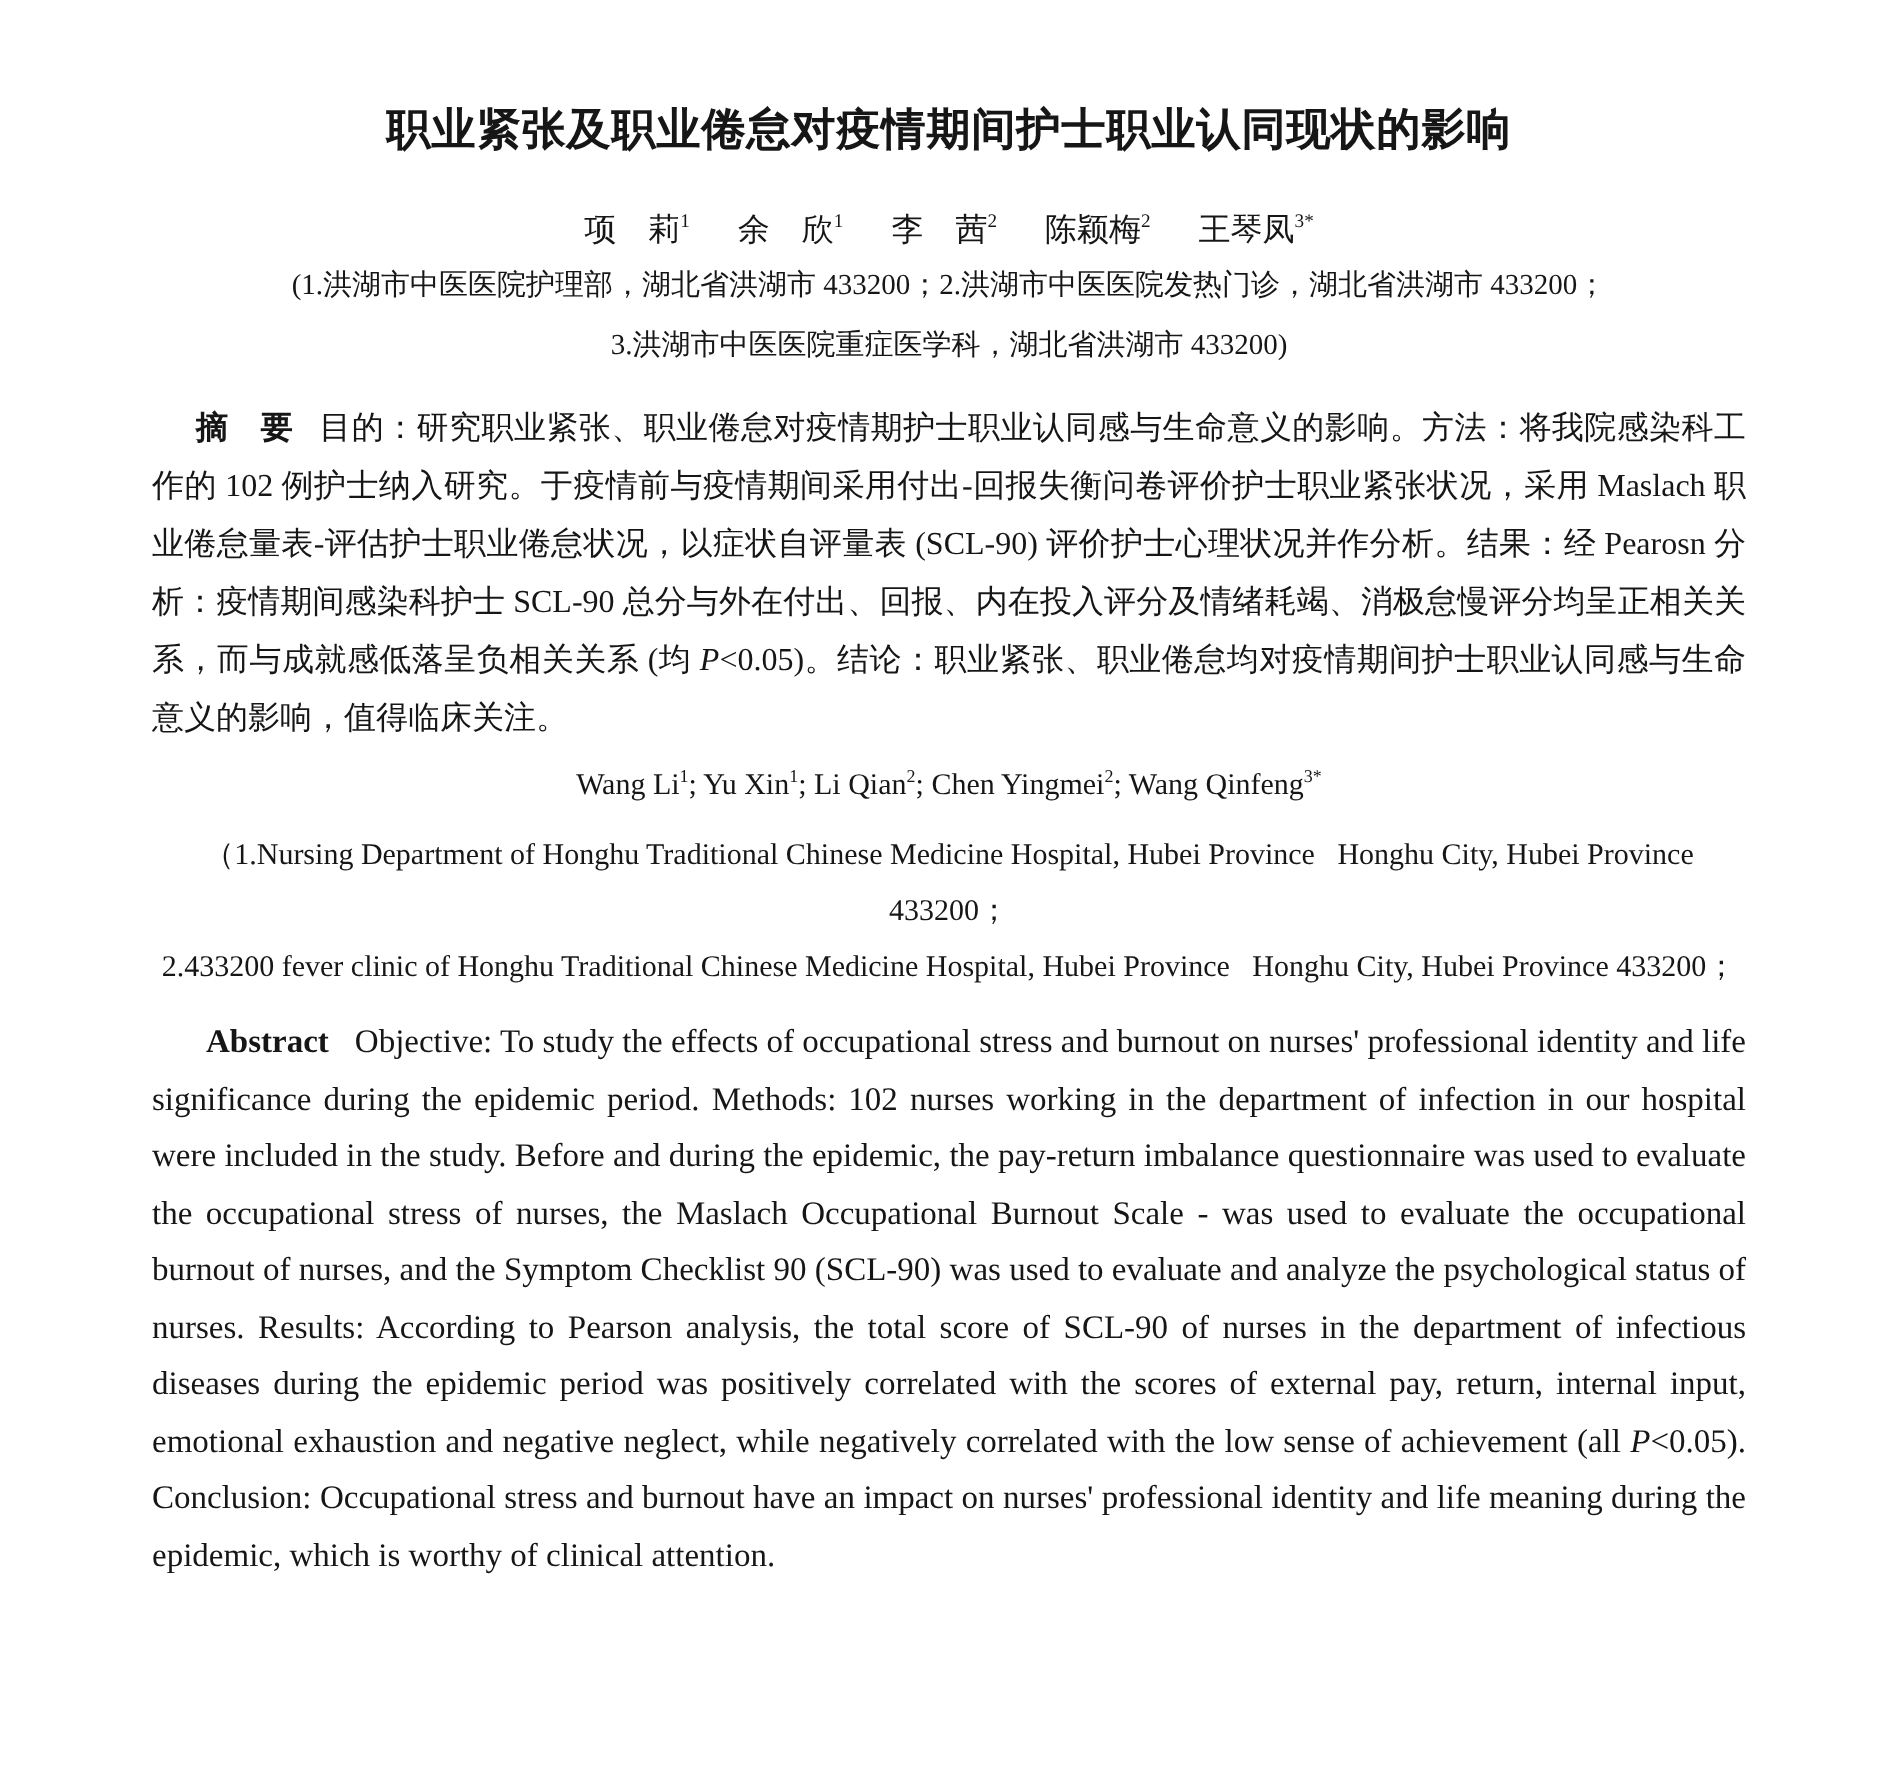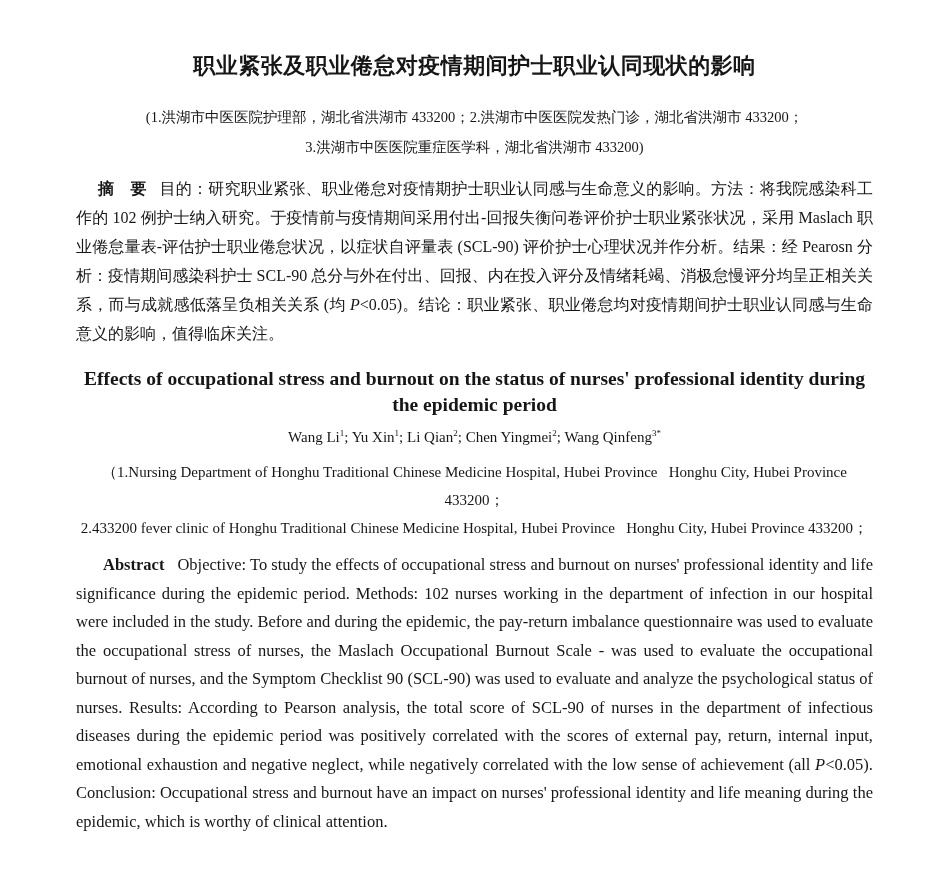--- a/index.html
+++ b/index.html
@@ -17,21 +17,21 @@
     font-size:22px;font-weight:700;text-align:center;
     margin:8px 0 0;letter-spacing:0.5px;line-height:44px;
   }
 
   
   .authors-cn{text-align:center;margin-top:16px;font-size:16px;line-height:24px;}
   .authors-cn .author{margin:0 12px;white-space:nowrap;}
   sup{font-size:60%;line-height:0;}
 
   
-  .affil-cn{text-align:center;margin-top:14px;font-size:14.5px;line-height:30px;}
+  .affil-cn{text-align:center;font-size:14.5px;line-height:30px;}
 
   
   .abstract-cn{
     margin:12px 0 0;font-size:16px;line-height:29px;
     text-align:justify;text-indent:22px;
   }
   .label-cn{
     font-family:Liberation Sans, sans-serif;
     font-weight:700;font-style:normal;margin-right:13px;
   }
@@ -56,35 +56,34 @@
 
   .pvar{font-style:italic;}
 </style>
 </head>
 <body>
 
 <div class="page">
 
   <h1 class="title-cn">职业紧张及职业倦怠对疫情期间护士职业认同现状的影响</h1>
 
+  <div class="authors-cn">
+    <span class="author"><span>项　莉</span><sup>1</sup></span><span class="author"><span>余　欣</span><sup>1</sup></span><span class="author"><span>李　茜</span><sup>2</sup></span><span class="author"><span>陈颖梅</span><sup>2</sup></span><span class="author"><span>王琴凤</span><sup>3*</sup></span>
+  </div>
 
   <div class="affil-cn">
     <div>(1.洪湖市中医医院护理部，湖北省洪湖市 433200；2.洪湖市中医医院发热门诊，湖北省洪湖市 433200；</div>
     <div>3.洪湖市中医医院重症医学科，湖北省洪湖市 433200)</div>
   </div>
 
   <p class="abstract-cn">
     <span class="label-cn">摘　要</span><span>目的：研究职业紧张、职业倦怠对疫情期护士职业认同感与生命意义的影响。方法：将我院感染科工作的 102 例护士纳入研究。于疫情前与疫情期间采用付出-回报失衡问卷评价护士职业紧张状况，采用 Maslach 职业倦怠量表-评估护士职业倦怠状况，以症状自评量表 (SCL-90) 评价护士心理状况并作分析。结果：经 Pearosn 分析：疫情期间感染科护士 SCL-90 总分与外在付出、回报、内在投入评分及情绪耗竭、消极怠慢评分均呈正相关关系，而与成就感低落呈负相关关系 (均 </span><span class="pvar">P</span><span>&lt;0.05)。结论：职业紧张、职业倦怠均对疫情期间护士职业认同感与生命意义的影响，值得临床关注。</span>
   </p>
 
 
-  <div class="title-en">
-    <span class="tline">Effects of occupational stress and burnout on the status of nurses' professional identity during</span>
-    <span class="tline">the epidemic period</span>
-  </div>
 
   <div class="authors-en">
     <span>Wang Li</span><sup>1</sup><span>; </span><span>Yu Xin</span><sup>1</sup><span>; </span><span>Li Qian</span><sup>2</sup><span>; </span><span>Chen Yingmei</span><sup>2</sup><span>; </span><span>Wang Qinfeng</span><sup>3*</sup>
   </div>
 
   <div class="affil-en">
     <div>（1.Nursing Department of Honghu Traditional Chinese Medicine Hospital, Hubei Province&nbsp;&nbsp; Honghu City, Hubei Province 433200；</div>
     <div>2.433200 fever clinic of Honghu Traditional Chinese Medicine Hospital, Hubei Province&nbsp;&nbsp; Honghu City, Hubei Province 433200；</div>
   </div>
 

